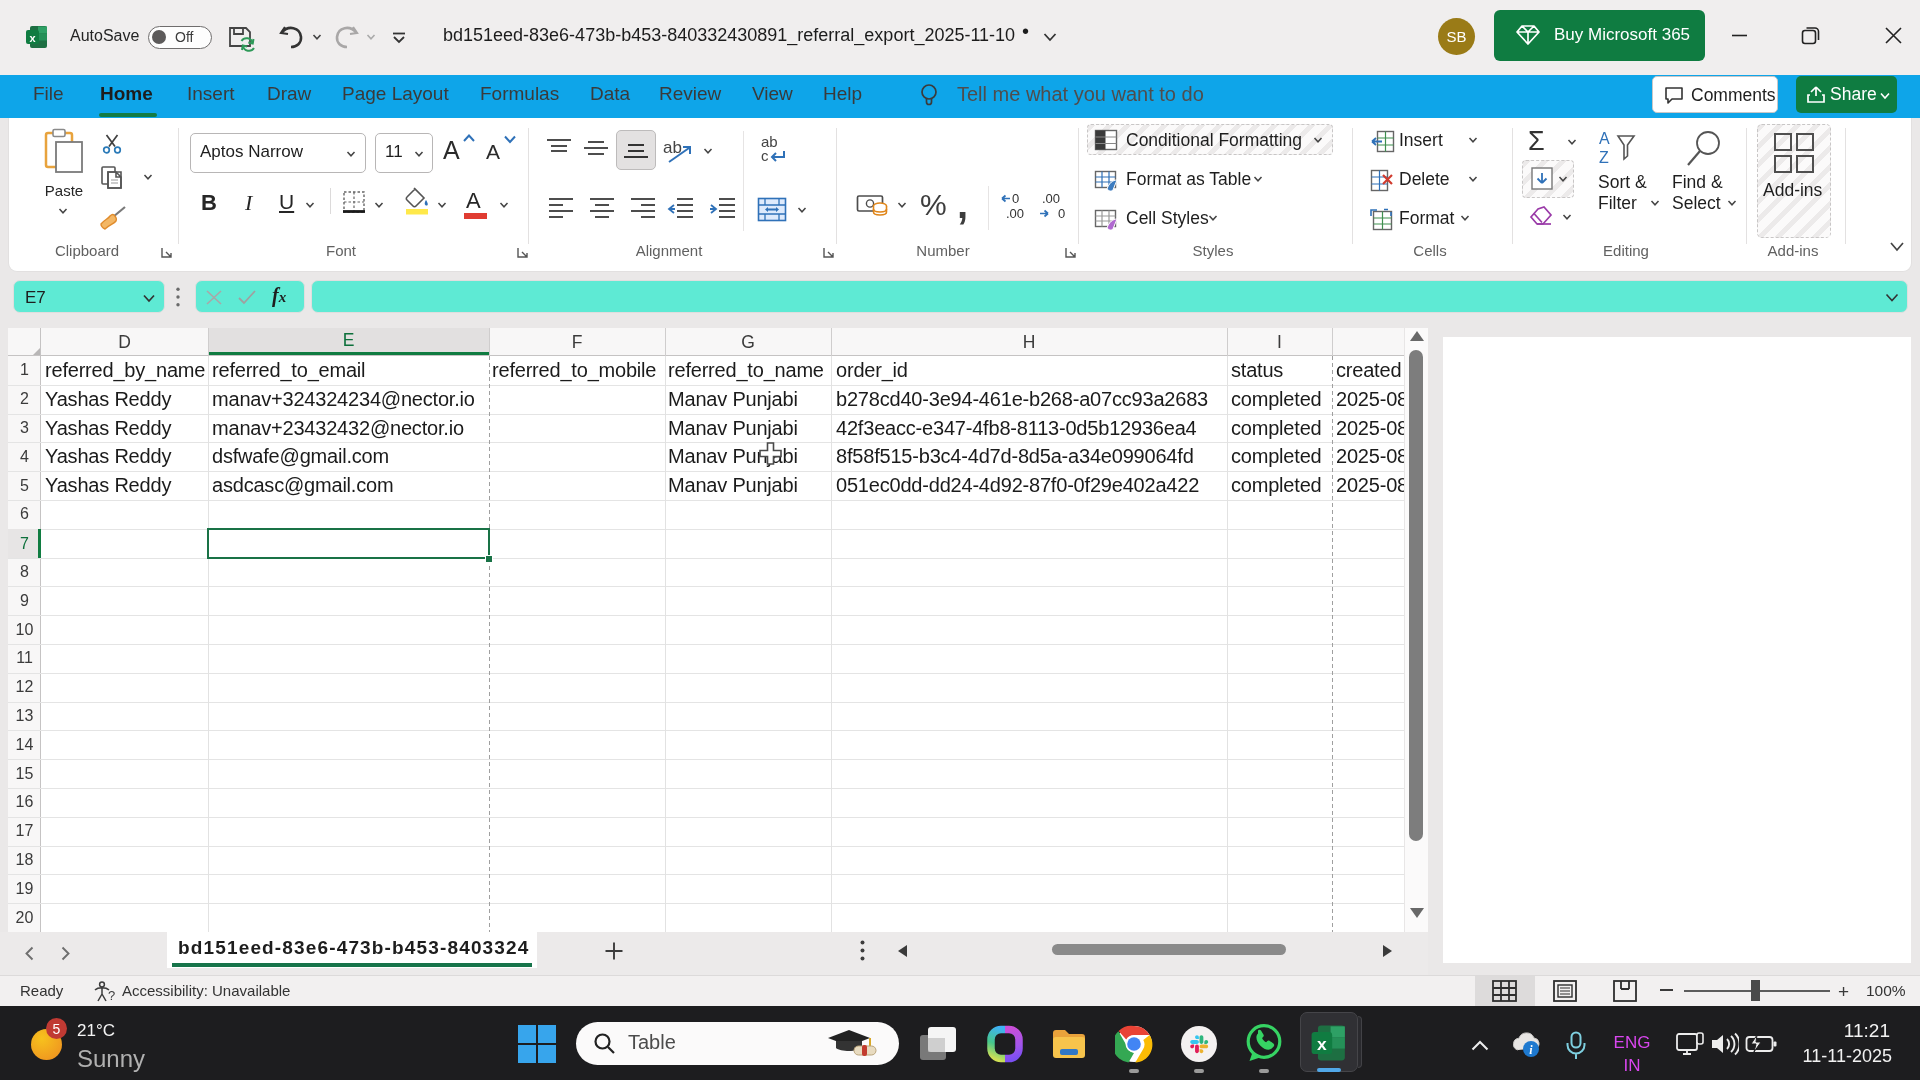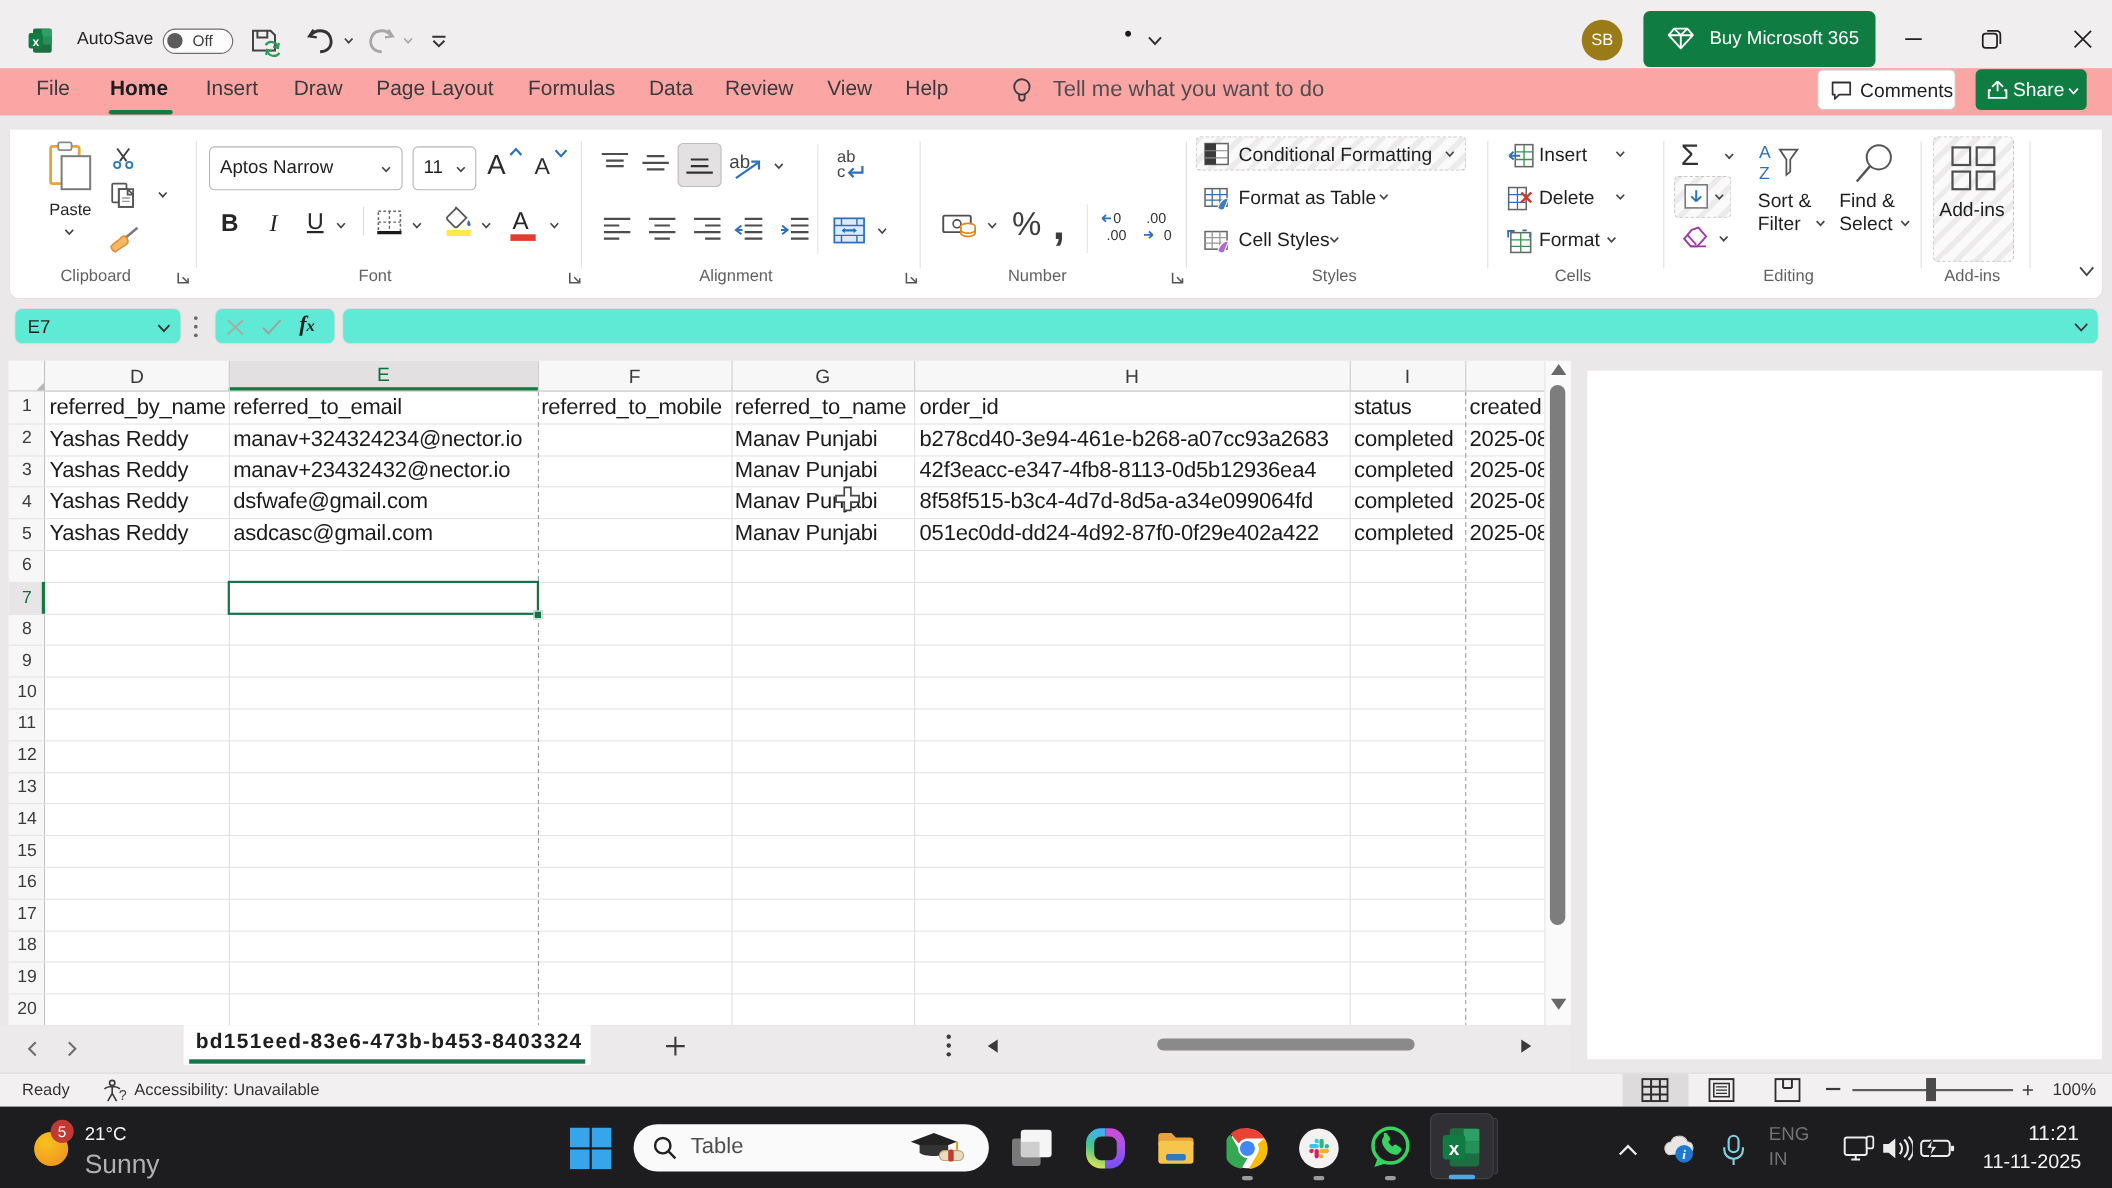--- a/index.html
+++ b/index.html
@@ -3,21 +3,21 @@
 <meta charset="utf-8">
 <style>
 *{margin:0;padding:0;box-sizing:border-box}
 html,body{width:1920px;height:1080px;overflow:hidden}
 #root{position:relative;width:1920px;height:1080px;font-family:"Liberation Sans",sans-serif;background:#eae8e8;color:#202020}
 .ab{position:absolute}
 .ctr{display:flex;align-items:center;justify-content:center}
 svg{display:block}
 
 #titlebar{left:0;top:0;width:1920px;height:75px;background:#f0eeee}
-#menubar{left:0;top:62px;width:1920px;height:43px;background:#fca5a5}
+#menubar{left:0;top:75px;width:1920px;height:43px;background:#0ea5e9}
 .mtab{position:absolute;top:0;height:38px;font-size:19px;color:#3a3a3a;display:flex;align-items:center}
 #ribbon{left:8px;top:118px;width:1904px;height:154px;background:#fff;border:1px solid #e2e0e0;border-top:none;border-radius:0 0 9px 9px}
 .glabel{position:absolute;top:242px;font-size:15px;color:#616161;transform:translateX(-50%)}
 .gsep{position:absolute;top:128px;height:116px;width:1px;background:#e3e1e1}
 .launcher{position:absolute;top:246px;width:13px;height:13px}
 .hatch{background:repeating-linear-gradient(135deg,#eceaea 0 5px,#fbfafa 5px 13px);border:1px dashed #c8c6c6}
 .dashv{width:1px;background-image:repeating-linear-gradient(to bottom,#9f9f9f 0 4px,transparent 4px 7px)}
 .chev{width:10px;height:10px}
 
 #fbar{left:0;top:272px;width:1920px;height:50px;background:#eae8e8}
@@ -79,20 +79,21 @@
       <path d="M24 8.5 C18 1 6 3 5 13 C4.5 19 9 23 15 23" fill="none" stroke="#a9a7a7" stroke-width="2.6"></path>
     </svg>
     <svg class="ab chev" style="left:366px;top:32px" viewBox="0 0 10 10">
         <path d="M1.5 3 L5 6.8 L8.5 3" stroke="#aaa" stroke-width="1.6" fill="none"></path>
       </svg>
 
     <svg class="ab" style="left:390px;top:30px" width="18" height="16" viewBox="0 0 18 16">
       <path d="M3 3.5 h12" stroke="#333" stroke-width="1.8"></path>
       <path d="M4 7 L9 12 L14 7" stroke="#333" stroke-width="1.8" fill="none"></path>
     </svg>
+    <div class="ab" style="left:443px;top:25px;font-size:18px;color:#1c1c1c">bd151eed-83e6-473b-b453-840332430891_referral_export_2025-11-10</div>
     <div class="ab" style="left:1022px;top:20px;font-size:20px;color:#1c1c1c">•</div>
     <svg class="ab" style="left:1042px;top:30px" width="16" height="14" viewBox="0 0 16 14">
         <path d="M2.5 4 L8 10 L13.5 4" stroke="#333" stroke-width="1.8" fill="none"></path>
       </svg>
 
     <div class="ab ctr" style="left:1438px;top:18px;width:37px;height:37px;border-radius:50%;background:#9a7b17;color:#fff;font-size:15px">SB</div>
 
     <div class="ab" style="left:1494px;top:10px;width:211px;height:51px;border-radius:6px;background:#0f7c41">
       <svg class="ab" style="left:21px;top:13px" width="26" height="24" viewBox="0 0 26 24">
         <path d="M7 3 h12 l5 6 -11 12 -11-12 z M2 9 h22 M7 3 l6 6 6-6 M13 9 v11" fill="none" stroke="#fff" stroke-width="1.7" stroke-linejoin="round"></path>
@@ -740,21 +741,21 @@
       </svg>
     <svg class="ab" style="left:1511px;top:26px" width="32" height="26" viewBox="0 0 32 26">
       <path d="M7 18 a6 6 0 0 1 1-11.8 a8 8 0 0 1 15-0.2 a5.5 5.5 0 0 1 1.5 10.6" fill="#e8e6e4" stroke="#c9c7c5" stroke-width="1"></path>
       <circle cx="20" cy="17" r="8" fill="#1e79cf"></circle>
       <text x="20" y="21.5" font-size="12" font-weight="bold" font-style="italic" fill="#fff" text-anchor="middle" font-family="Liberation Serif">i</text>
     </svg>
     <svg class="ab" style="left:1565px;top:25px" width="22" height="30" viewBox="0 0 22 30">
       <rect x="6.5" y="1.5" width="9" height="15" rx="4.5" fill="none" stroke="#7ecfdf" stroke-width="2"></rect>
       <path d="M2.5 12 v2 a8.5 8.5 0 0 0 17 0 v-2 M11 23 v5" fill="none" stroke="#7ecfdf" stroke-width="2"></path>
     </svg>
-    <div class="ab" style="left:1608px;top:13px;width:48px;font-size:17px;color:#737373;line-height:23px">ENG<br>IN</div>
+    <div class="ab" style="left:1608px;top:25px;width:48px;text-align:center;font-size:17px;color:#d946ef;line-height:23px">ENG<br>IN</div>
     <svg class="ab" style="left:1675px;top:26px" width="30" height="26" viewBox="0 0 30 26">
       <rect x="2" y="2" width="20" height="16" rx="2" fill="none" stroke="#ececec" stroke-width="1.8"></rect>
       <path d="M8 22 h8 M12 18 v4" stroke="#ececec" stroke-width="1.8"></path>
       <rect x="22" y="1" width="6" height="11" rx="2" fill="#1d1d1f" stroke="#ececec" stroke-width="1.6"></rect>
     </svg>
     <svg class="ab" style="left:1709px;top:26px" width="30" height="24" viewBox="0 0 30 24">
       <path d="M3 8 h5 l6-5 v18 l-6-5 h-5 z" fill="#ececec"></path>
       <path d="M18 7 a7 7 0 0 1 0 10 M22 4 a11 11 0 0 1 0 16 M26 1.5 a14.5 14.5 0 0 1 0 21" stroke="#ececec" stroke-width="1.9" fill="none"></path>
     </svg>
     <svg class="ab" style="left:1745px;top:28px" width="32" height="20" viewBox="0 0 32 20">

